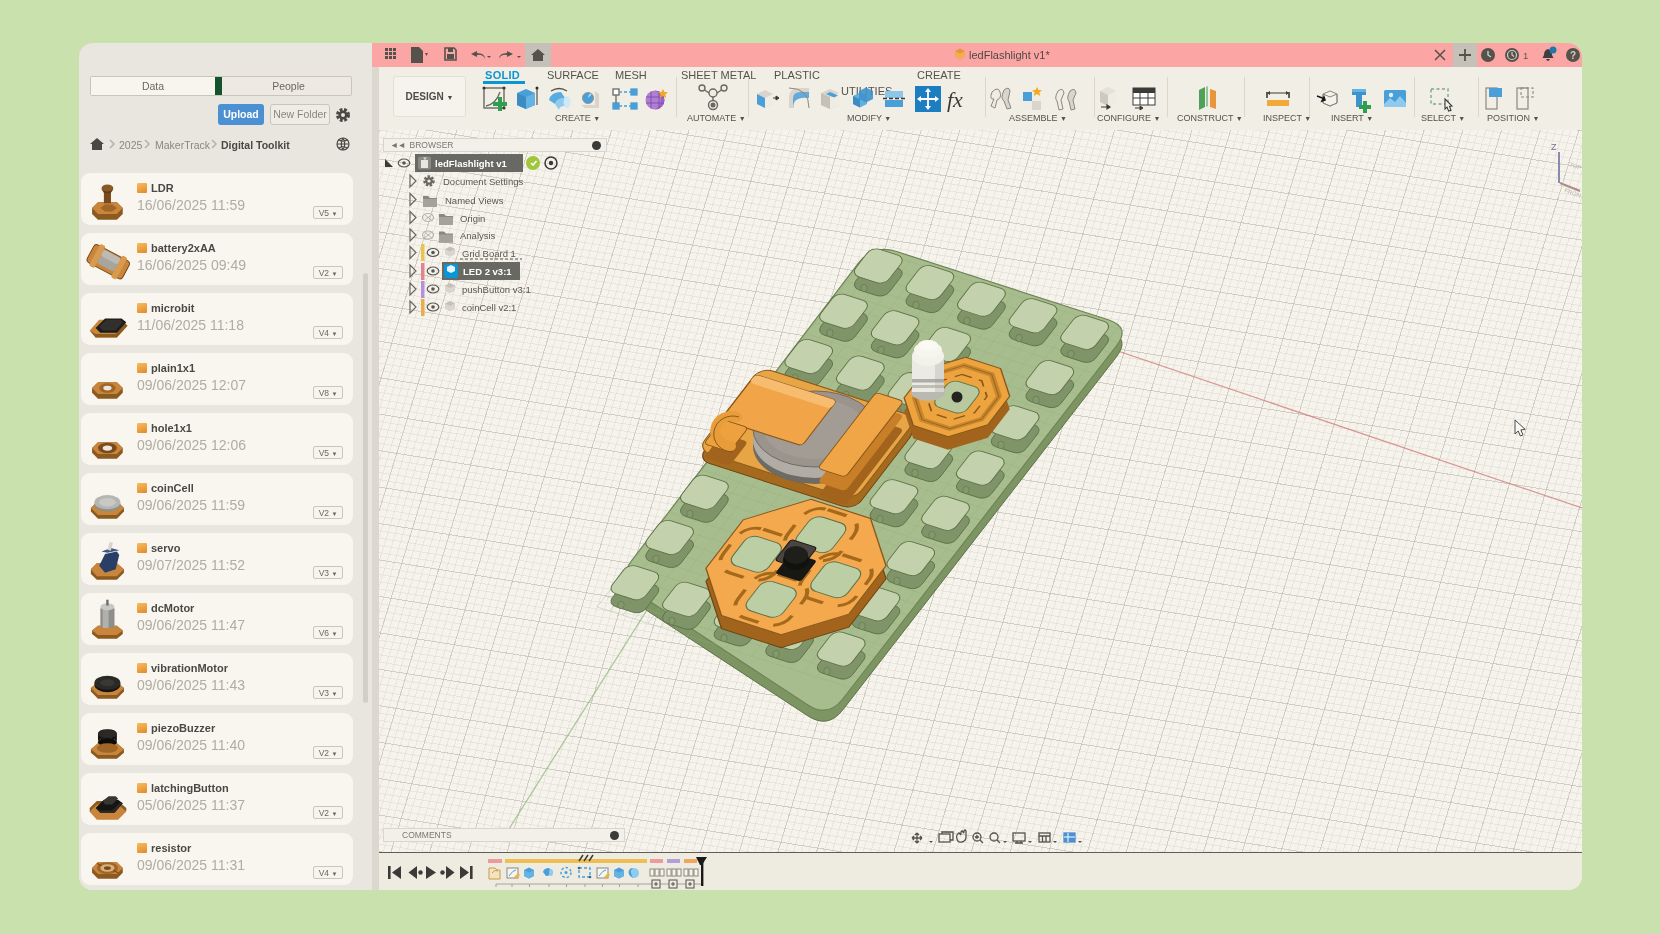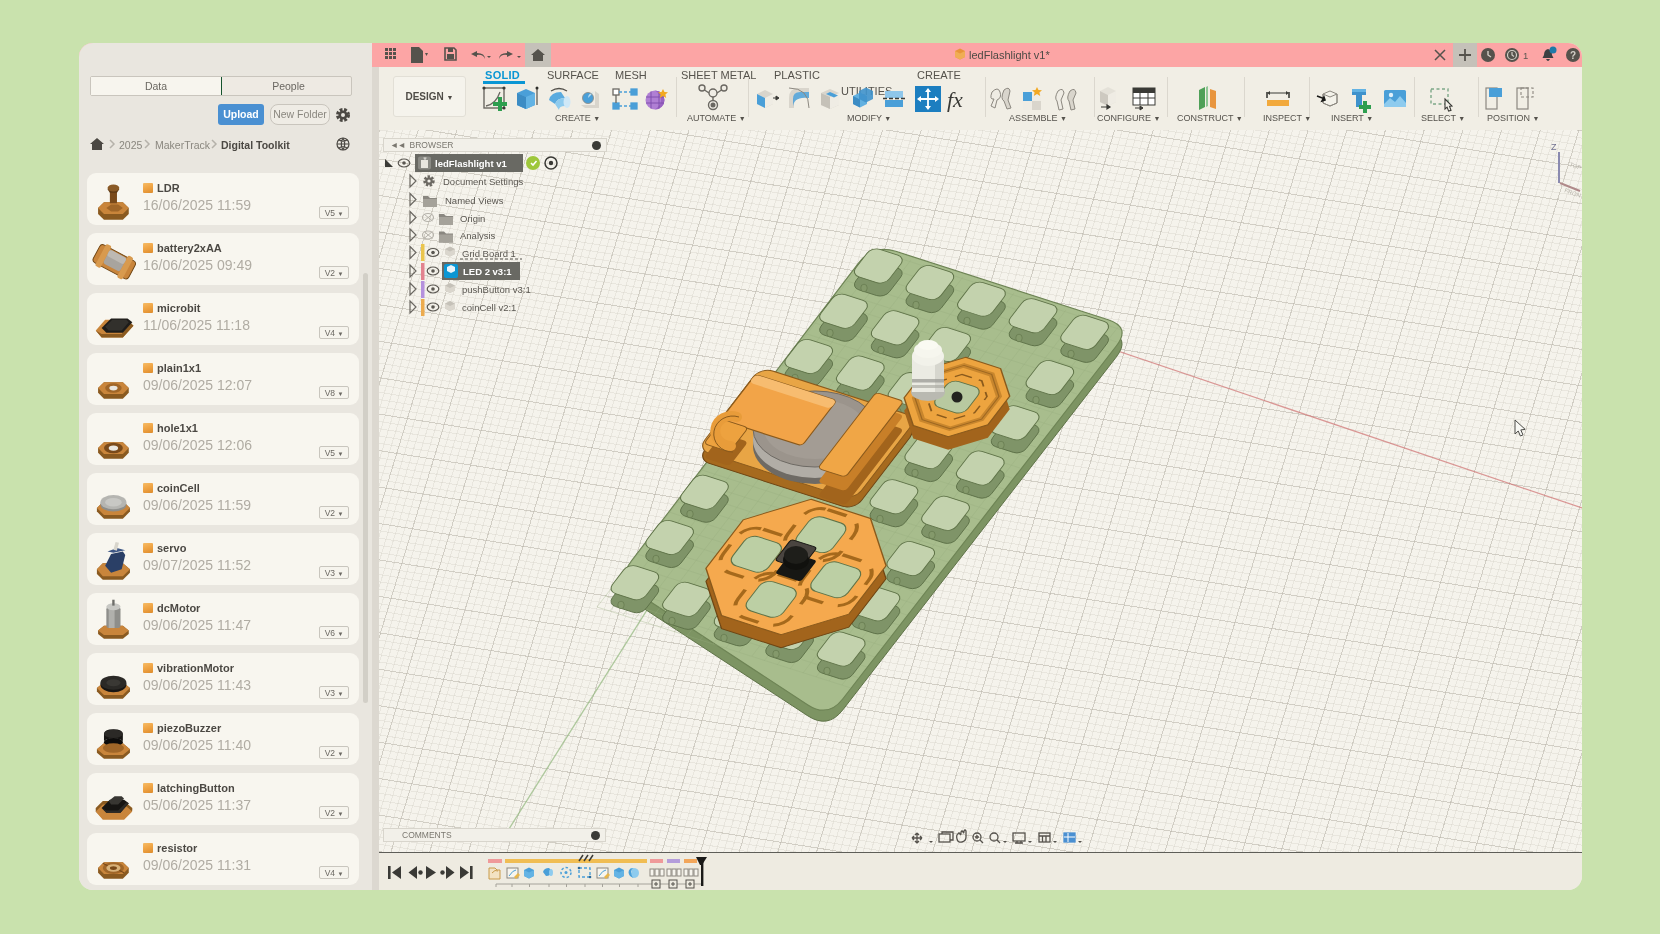--- a/index.html
+++ b/index.html
@@ -15,21 +15,21 @@
  background-image:
   repeating-linear-gradient(9deg,rgba(186,182,171,.5) 0px,rgba(186,182,171,.5) 1px,transparent 1px,transparent 36px),
   repeating-linear-gradient(107deg,rgba(186,182,171,.5) 0px,rgba(186,182,171,.5) 1px,transparent 1px,transparent 37px),
   repeating-linear-gradient(9deg,rgba(203,199,188,.3) 0px,rgba(203,199,188,.3) 1px,transparent 1px,transparent 7.2px),
   repeating-linear-gradient(107deg,rgba(203,199,188,.3) 0px,rgba(203,199,188,.3) 1px,transparent 1px,transparent 7.4px)}
 #timeline{position:absolute;left:300px;top:809px;width:1203px;height:38px;background:#eeebe1;border-top:1.5px solid #5e5e58}
 .panelbar{position:absolute;height:14px;background:#f2f0e9;border:1px solid #d8d5cc;color:#7a776f;font-size:8.5px;line-height:12px}
 .lab{position:absolute;color:#55524c;font-size:11px;white-space:nowrap}
 .grouplab{position:absolute;top:46px;color:#55524c;font-size:9px;white-space:nowrap}
 .sep{position:absolute;top:10px;width:1px;height:40px;background:#dbd7ce}
-.card{position:absolute;left:8px;width:272px;height:52px;background:#f8f6ef;border-radius:9px}
+.card{position:absolute;left:2px;width:272px;height:52px;background:#f8f6ef;border-radius:9px}
 .cname{position:absolute;left:56px;top:9px;font-size:11px;font-weight:bold;color:#4b4843}
 .cdate{position:absolute;left:56px;top:24px;font-size:14px;color:#b0aca3}
 .cver{position:absolute;right:10px;bottom:6px;width:30px;height:13px;border:1px solid #c9c6be;border-radius:2px;background:#f6f4ed;font-size:8.5px;color:#6b6862;text-align:center;line-height:12px}
 .cube{display:inline-block;width:10px;height:10px;vertical-align:-1px;margin-right:4px;background:linear-gradient(160deg,#f6bc67 0%,#f0a545 45%,#dd8c2e 100%);border-radius:1px}
 </style></head>
 <body>
 <div id="win">
   <div id="strip">
     <svg width="1503" height="24" style="position:absolute;left:0;top:0">
 
@@ -587,21 +587,21 @@
       <path d="M31 147l6 6-6 6z" fill="none" stroke="#6b6862" stroke-width="1.2"></path>
       <ellipse cx="54" cy="153" rx="5.8" ry="4" fill="none" stroke="#5a5751" stroke-width="1.2"></ellipse>
         <circle cx="54" cy="153" r="1.8" fill="#5a5751"></circle>
       <g>
           <path d="M66 149.5l5-2.5 5 2.5v5l-5 2.5-5-2.5z" fill="#c5c1b8"></path>
           <path d="M66 149.5l5 2.5 5-2.5v5l-5 2.5-5-2.5v-5l5 2.5z" fill="#dad6cd"></path>
         </g>
       <text x="83" y="157" font-size="9.5" fill="#5a5751">coinCell v2:1</text>
     </svg>
 
-    <div class="panelbar" style="left:4px;top:698px;width:223px"><span style="margin-left:18px">COMMENTS</span><span style="position:absolute;right:5px;top:2px;width:9px;height:9px;border-radius:50%;background:#3a3a36"></span></div>
+    <div class="panelbar" style="left:4px;top:698px;width:242px"><span style="margin-left:18px">COMMENTS</span><span style="position:absolute;right:5px;top:2px;width:9px;height:9px;border-radius:50%;background:#3a3a36"></span></div>
     <svg id="navbar" width="220" height="20" style="position:absolute;left:530px;top:699px">
       <g stroke="#55524c" stroke-width="1.3" fill="none">
         <path d="M8 4v10M3 9h10M8 4l-2 2M8 4l2 2M8 14l-2-2M8 14l2-2M3 9l2-2M3 9l2 2M13 9l-2-2M13 9l-2 2"></path>
         <path d="M20 12l2 2 2-2" fill="#55524c" stroke="none"></path>
         <rect x="30" y="5" width="11" height="8"></rect>
           <path d="M33 5v-2h11v8h-3"></path>
         <path d="M53 13q-4 1-5-3t1-5q1-2 2 0t1-2q1-2 2 0t1-1q1-2 2 0v6q0 4-4 5z"></path>
         <circle cx="68" cy="8" r="4"></circle>
           <path d="M71 11l3 3M66 8h4M68 6v4"></path>
         <circle cx="85" cy="8" r="4"></circle>
@@ -691,26 +691,26 @@
         </g>
 
       <path d="M317 4h11l-5 8h-2z" fill="#1a1a18"></path>
         <rect x="322" y="4" width="2.4" height="29" fill="#1a1a18"></rect>
     </svg>
   </div>
   <div id="maindiv"></div>
   <div id="sidebar">
 
     <div style="position:absolute;left:11px;top:33px;width:262px;height:20px;border:1px solid #c9c5bd;border-radius:2px;background:#eeeae3">
-      <div style="position:absolute;left:0;top:0;width:131px;height:18px;background:#f7f5ee;border-right:1px solid #14532d;color:#6b6862;font-size:10.5px;text-align:center;line-height:18px">Data</div>
+      <div style="position:absolute;left:0;top:0;width:131px;height:18px;background:#f7f5ee;border-right:7px solid #14532d;color:#6b6862;font-size:10.5px;text-align:center;line-height:18px">Data</div>
       <div style="position:absolute;left:132px;top:0;width:131px;height:18px;color:#6b6862;font-size:10.5px;text-align:center;line-height:18px">People</div>
     </div>
 
     <div style="position:absolute;left:139px;top:61px;width:46px;height:21px;background:#4a90d2;border-radius:3px;color:#fff;font-size:10.5px;font-weight:bold;text-align:center;line-height:21px">Upload</div>
-    <div style="position:absolute;left:191px;top:61px;width:60px;height:21px;background:#efece5;border:1px solid #c9c5bd;border-radius:8px;color:#8a877f;font-size:10.5px;text-align:center;line-height:19px">New Folder</div>
+    <div style="position:absolute;left:191px;top:61px;width:60px;height:21px;background:#efece5;border:1px solid #c9c5bd;border-radius:3px;color:#8a877f;font-size:10.5px;text-align:center;line-height:19px">New Folder</div>
     <svg width="20" height="20" style="position:absolute;left:254px;top:62px">
         <circle cx="10" cy="10" r="5.2" fill="none" stroke="#4b4843" stroke-width="3.6" stroke-dasharray="2.6 1.55"></circle>
         <circle cx="10" cy="10" r="4.6" fill="#4b4843"></circle>
         <circle cx="10" cy="10" r="2" fill="#e9e6df"></circle>
       </svg>
 
     <svg width="293" height="20" style="position:absolute;left:0;top:92px">
       <path d="M18 3l-7 6h2v6h10V9h2z" fill="#4b4843"></path>
       <path d="M31 5l4 4-4 4" stroke="#b5b2aa" stroke-width="1.5" fill="none"></path>
       <text x="40" y="13.5" font-size="10.5" fill="#8a877f">2025</text>

